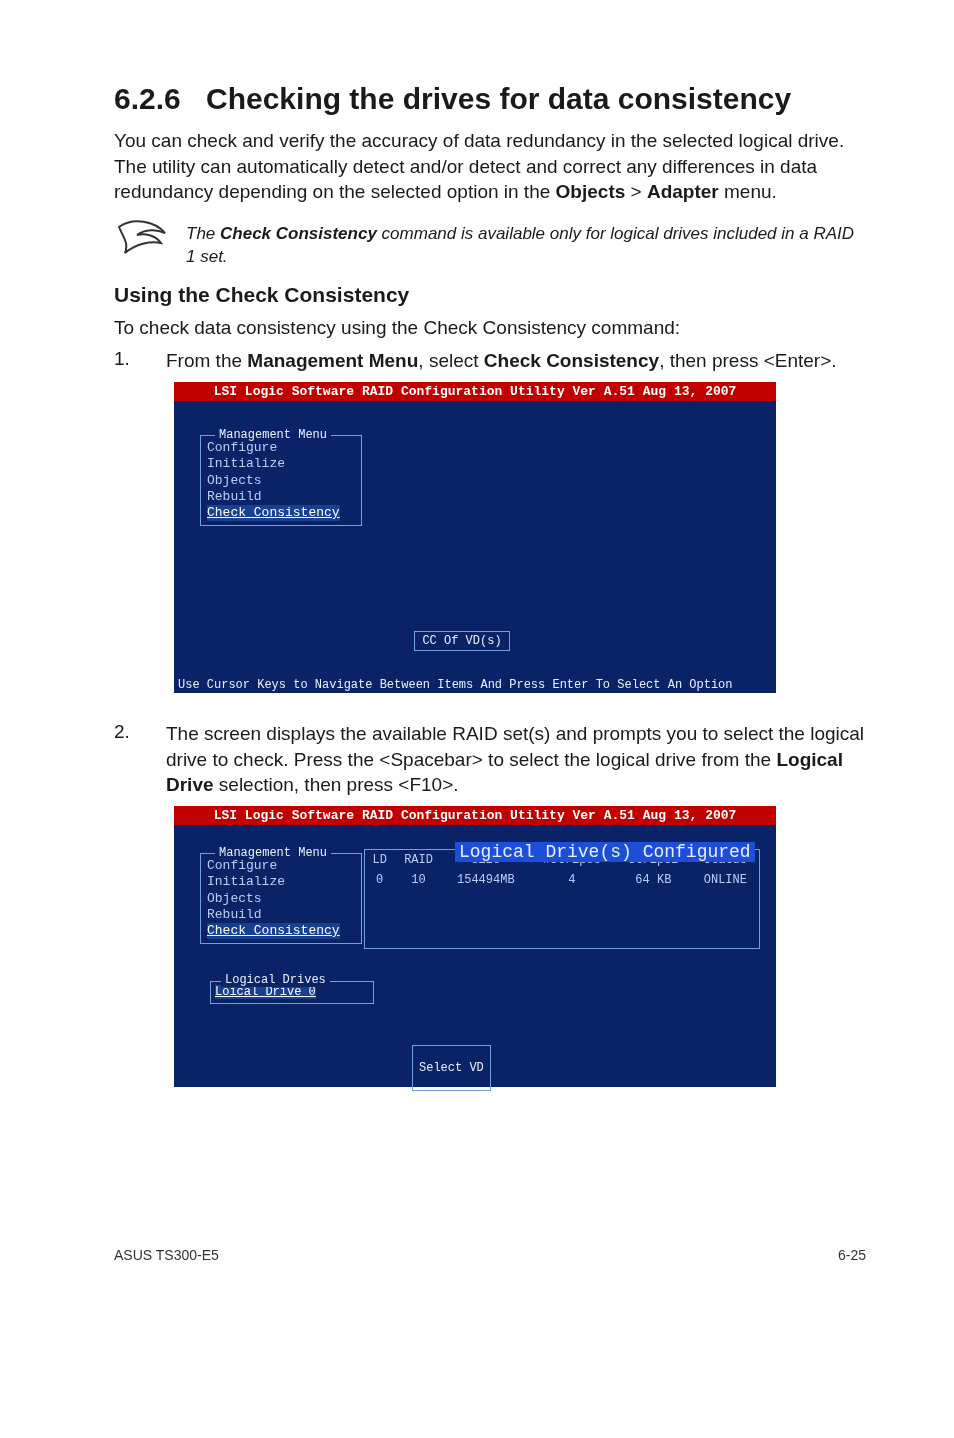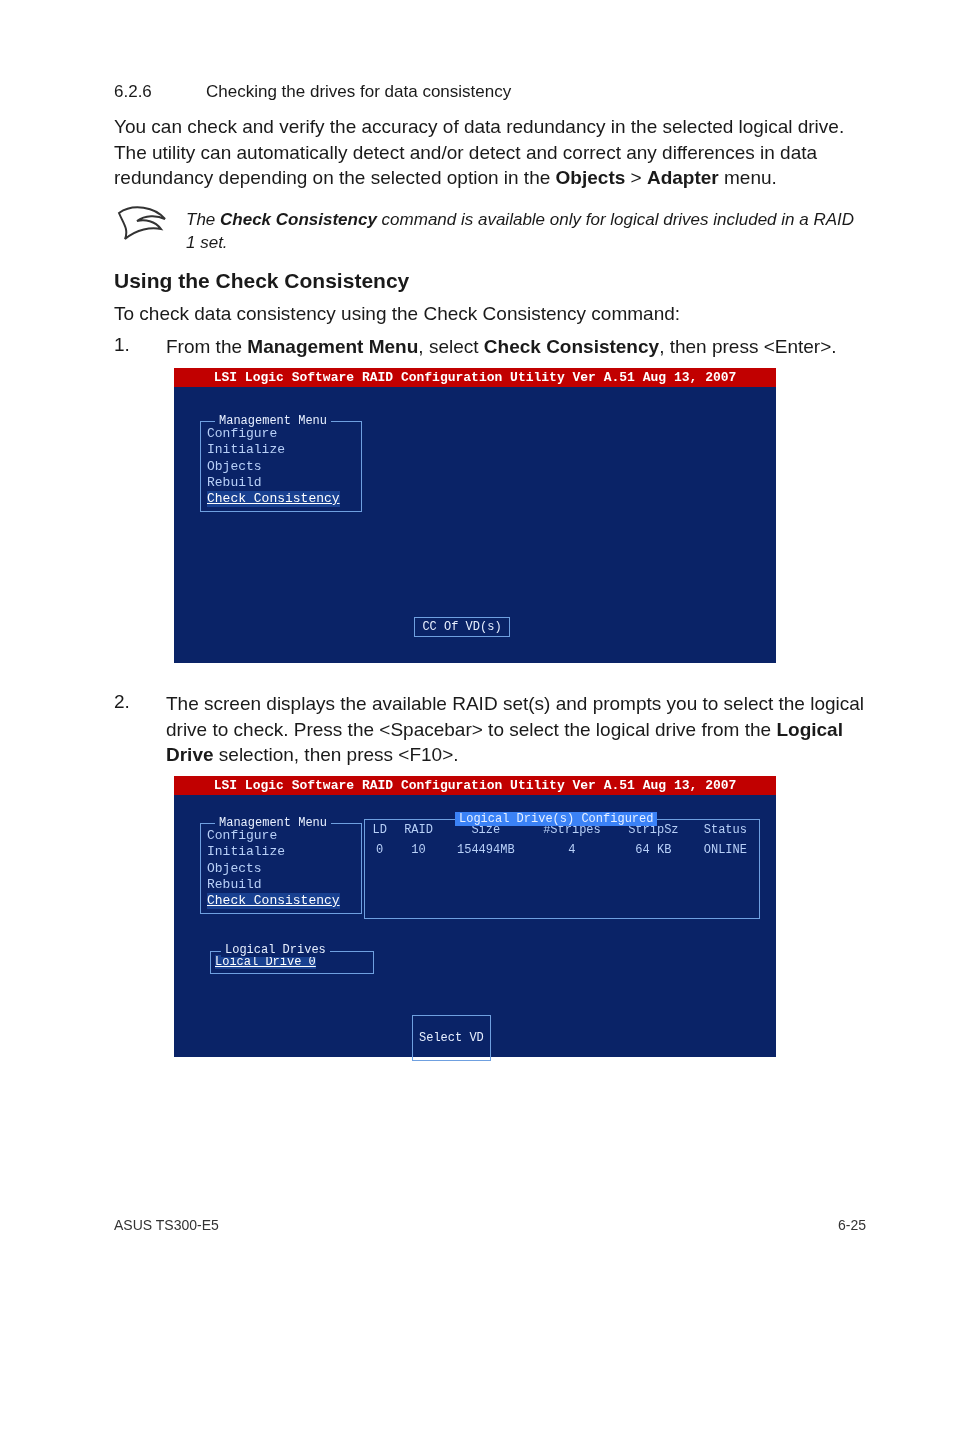--- a/index.html
+++ b/index.html
@@ -1,18 +1,18 @@
 <!DOCTYPE html>
 <html><head>
 <meta charset="utf-8">
 <style>
   * { margin: 0; padding: 0; box-sizing: border-box; }
   html, body { width: 954px; background: #ffffff; font-family: Arial, Helvetica, sans-serif; color: #1a1a1a; }
   .page { padding: 82px 88px 40px 114px; }
-  .h2 { font-size: 17px; font-weight: normal; margin-bottom: 12px; }
+  .h2 { font-size: 30px; font-weight: bold; margin-bottom: 12px; }
   .h2 .num { display: inline-block; width: 92px; }
   .body-text { font-size: 19px; line-height: 1.35; margin-bottom: 6px; }
   .note-row { display: flex; align-items: flex-start; gap: 16px; margin: 14px 0 14px 0; font-style: italic; }
   .note-icon { flex: 0 0 56px; display:flex; align-items:center; justify-content:center; }
   .note-text { font-size: 17px; line-height: 1.35; padding-top:4px; }
   .h3 { font-size: 21px; font-weight: bold; margin: 10px 0 8px 0; }
   .numlist { display: flex; gap: 32px; margin: 8px 0 4px 0; }
   .numlist .n { font-size: 19px; width: 20px; }
   .numlist .t { font-size: 19px; line-height: 1.35; flex:1; }
 
@@ -27,21 +27,21 @@
   .scr2 .mm { top: 28px; }
   .menu-title { position: absolute; top: -8px; left: 14px; background: #0a2367; padding: 0 4px; color: #e8f0ff; font-size: 12px; }
   .menu-item { color: #b8d0f8; line-height: 1.25; white-space: pre; }
   .menu-item.sel { background: #184090; color: #ffffff; text-decoration: underline; display:inline-block; }
   .small-box { position:absolute; border:1px solid #6fa0e0; background:#0a2367; padding:2px 6px; font-size:12px; color:#e8f0ff; text-align:center; }
   .scr1 .ccbox { left: 240px; top: 230px; width: 96px; }
   .footerbar { background: #0a2367; color:#e8f0ff; padding:1px 4px; font-size:12px; border-top:0; }
 
   
   .panel { position:absolute; border:1px solid #6fa0e0; left:190px; top:24px; width:396px; height:100px; }
-  .panel-title { position:absolute; top:-8px; left:90px; background:#3b82f6; padding:0 4px; color:#e8f0ff; font-size:12px; }
+  .panel-title { position:absolute; top:-8px; left:90px; background:#1d4ed8; padding:0 4px; color:#e8f0ff; font-size:18px; }
   .tbl { width:100%; border-collapse:collapse; font-size:12px; color:#b8d0f8; }
   .tbl th, .tbl td { text-align:center; padding:3px 4px; font-weight:normal; }
   .drives-box { position:absolute; left:36px; top:156px; width:164px; border:1px solid #6fa0e0; padding:2px 4px 4px 4px; }
   .drives-title { position:absolute; top:-9px; left:10px; background:#0a2367; padding:0 4px; color:#e8f0ff; font-size:12px; }
   .drives-item { background:#184090; color:#ffffff; text-decoration:underline; display:inline-block; font-size:12px; }
   .selvd { position:absolute; left:238px; top:220px; border:1px solid #6fa0e0; padding:15px 6px; font-size:12px; color:#e8f0ff; }
 
   .footer { display:flex; justify-content:space-between; font-size:14px; color:#333; margin-top:160px; }
 </style>
 </head>
@@ -84,20 +84,21 @@
       <div class="menu-box mm">
         <div class="menu-title">Management Menu</div>
         <div class="menu-item">Configure</div>
         <div class="menu-item">Initialize</div>
         <div class="menu-item">Objects</div>
         <div class="menu-item">Rebuild</div>
         <div><span class="menu-item sel">Check Consistency</span></div>
       </div>
       <div class="small-box ccbox">CC Of VD(s)</div>
     </div>
+    <div class="footerbar">Use Cursor Keys to Navigate Between Items And Press Enter To Select An Option</div>
   </div>
 
   <div class="numlist">
     <div class="n">2.</div>
     <div class="t">
       <span>The screen displays the available RAID set(s) and prompts you to select the logical drive to check. Press the &lt;Spacebar&gt; to select the logical drive from the </span><b>Logical Drive</b><span> selection, then press &lt;F10&gt;.</span>
     </div>
   </div>
 
   <div class="bios">

